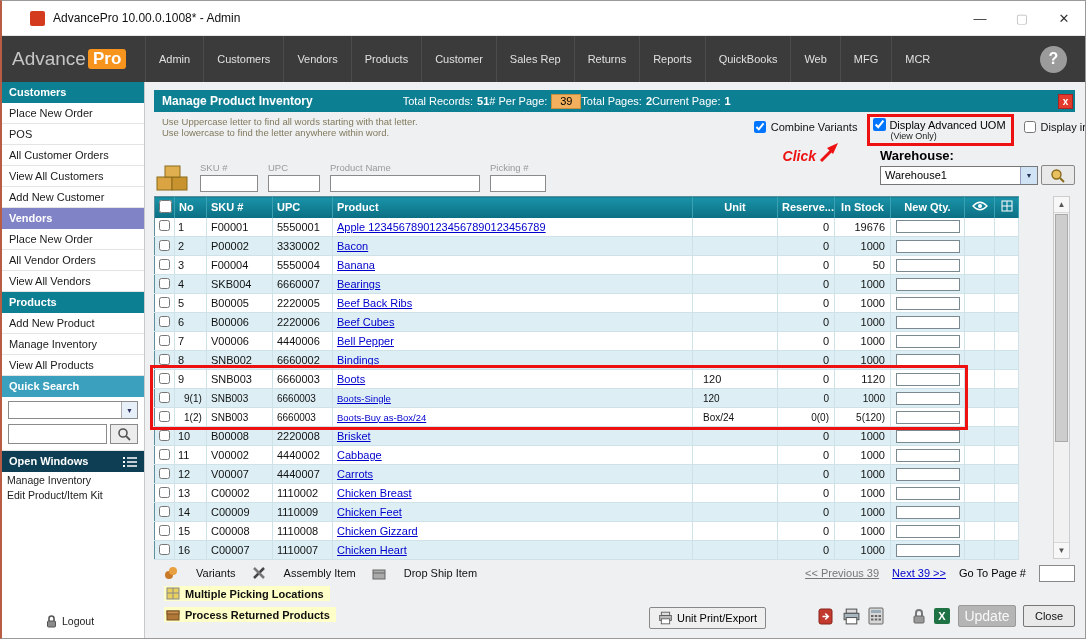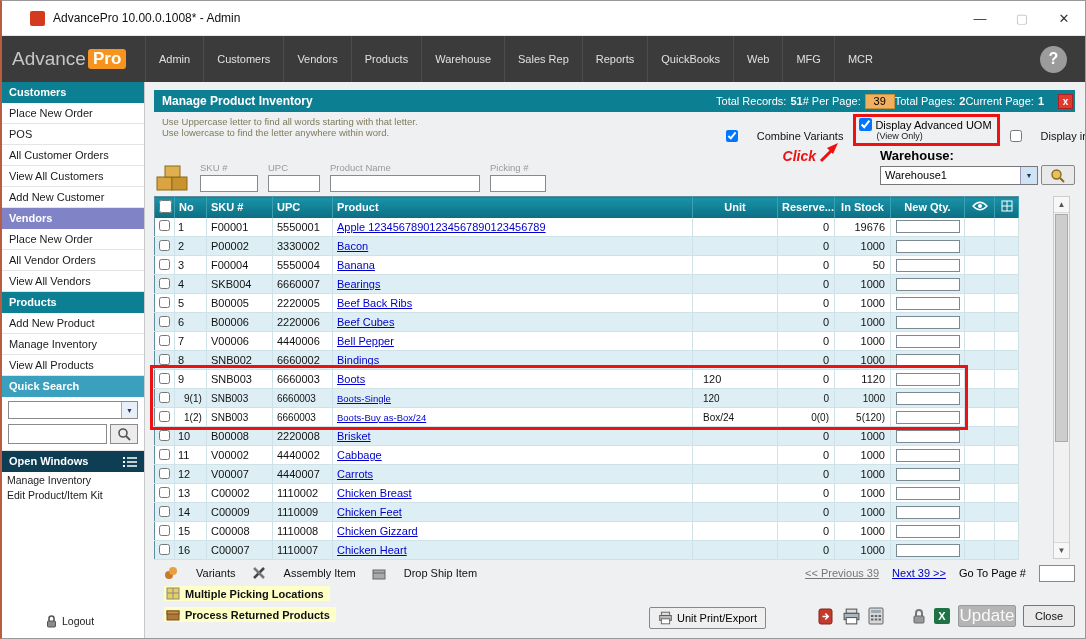--- a/index.html
+++ b/index.html
@@ -39,30 +39,30 @@
   .qs-input { width:99px; height:20px; border:1px solid #8a8a8a; font-size:11px; padding:0 3px; }
   .qs-btn { width:29px; height:20px; background:#ececec; border:1px solid #8a8a8a; display:flex; align-items:center; justify-content:center; cursor:pointer; }
   .ow-item { font-size:10.5px; color:#222; padding:2px 0 1px 5px; cursor:pointer; }
   .sb-spacer { flex:1; }
   .logout { display:flex; align-items:center; gap:5px; padding:8px 0 10px 44px; font-size:10.5px; color:#222; cursor:pointer; }
 
   
   .main { flex:1; background:#eef0f1; position:relative; padding:8px 10px 12px 9px; display:flex; flex-direction:column; overflow:visible; }
   .mp-header { flex:0 0 22px; background:#0d7f93; color:#fff; display:flex; align-items:center; font-size:11px; }
   .mp-title { font-size:12px; font-weight:bold; margin-left:8px; white-space:nowrap; }
-  .mp-stats { flex:1; display:flex; align-items:center; justify-content:flex-end; padding:0 14px 0 90px; }
+  .mp-stats { flex:1; display:flex; align-items:center; justify-content:flex-start; padding:0 14px 0 90px; }
   .stat { display:flex; align-items:center; gap:4px; white-space:nowrap; }
   .stat b { font-weight:bold; }
   .perpage-input { width:30px; height:15px; background:#f2b05e; border:1px solid #c69040; font-size:11px; text-align:center; }
   .red-x { width:15px; height:15px; background:#e23b2e; border:1px solid #a22; color:#fff; font-size:10px; font-weight:bold; display:flex; align-items:center; justify-content:center; margin-right:2px; cursor:pointer; }
 
   .sub-header { position:relative; flex:0 0 36px; margin-top:2px; }
   .hints { font-size:9.5px; color:#82795e; line-height:11px; padding:2px 0 0 8px; }
   .options { position:absolute; top:0; right:-42px; display:flex; align-items:flex-start; gap:10px; }
-  .opt { display:flex; align-items:center; gap:19px; font-size:11px; color:#111; margin-top:16px; white-space:nowrap; }
+  .opt { display:flex; align-items:center; gap:5px; font-size:11px; color:#111; margin-top:7px; white-space:nowrap; }
   .opt input { width:12px; height:12px; }
   .uom-box { border:3px solid #e11; padding:1px 5px 2px 3px; margin-top:0; background:transparent; }
   .uom-inner { display:flex; align-items:center; gap:3px; font-size:11px; white-space:nowrap; }
   .view-only { font-size:9px; color:#222; padding-left:17px; }
   .click-anno { position:absolute; top:58px; right:242px; display:flex; align-items:flex-end; gap:1px; color:#e11; font-weight:bold; font-size:14px; font-style:italic; z-index:6; }
 
   .search-row { position:relative; flex:0 0 40px; display:flex; align-items:flex-end; gap:10px; margin-top:2px; padding-left:2px; }
   .field { display:flex; flex-direction:column; }
   .field label { font-size:9.5px; color:#9a9a9a; margin-bottom:2px; }
   .field input { height:17px; border:1px solid #8a8a8a; font-size:11px; padding:0 3px; background:#fff; }
@@ -108,21 +108,21 @@
   .pg-prev { color:#777;text-decoration:underline; }
   .pg-next { color:#0000cc; text-decoration:underline; cursor:pointer; }
   .pg-input { width:36px; height:17px; border:1px solid #888; background:#fff; }
   .footer2 { flex:0 0 18px; margin-top:3px; padding-left:10px; }
   .footer3 { position:relative; flex:0 0 26px; margin-top:3px; padding-left:10px; }
   .hl { background:#ffffc8; display:inline-flex; align-items:center; gap:5px; padding:1px 6px 1px 2px; font-size:11px; font-weight:bold; color:#111; }
   .unit-print-btn { position:absolute; left:495px; top:0; height:22px; background:#efefef; border:1px solid #888; border-radius:2px; font-size:11px; display:inline-flex; align-items:center; gap:4px; padding:0 8px; cursor:pointer; }
   .footer-icons { position:absolute; right:0; top:-2px; display:flex; align-items:center; gap:7px; }
   .ico-btn { display:flex; align-items:center; justify-content:center; cursor:pointer; }
   .gap18 { width:14px; }
-  .btn-update { width:58px; height:22px; background:#b5b5b5; color:#f8f8f8; border:1px solid #9a9a9a; border-radius:2px; font-size:17px; }
+  .btn-update { width:58px; height:22px; background:#b5b5b5; color:#f8f8f8; border:1px solid #9a9a9a; border-radius:2px; font-size:14px; }
   .btn-close { width:52px; height:22px; background:#e9e9e9; color:#111; border:1px solid #777; border-radius:2px; font-size:11px; cursor:pointer; }
 </style>
 </head>
 <body>
 
 <div class="window">
 
   <div class="titlebar">
     <div class="app-icon"></div>
     <div class="title-text">AdvancePro 10.00.0.1008*  - Admin</div>
@@ -136,22 +136,23 @@
   <div class="nav">
     <div class="logo">
       <span class="logo-advance">Advance</span>
       <span class="logo-pro">Pro</span>
     </div>
     <div class="nav-items">
       <div class="nav-item">Admin</div>
       <div class="nav-item">Customers</div>
       <div class="nav-item">Vendors</div>
       <div class="nav-item">Products</div>
-      <div class="nav-item">Warehouse</div>
+      <div class="nav-item">Customer</div>
       <div class="nav-item">Sales Rep</div>
+      <div class="nav-item">Returns</div>
       <div class="nav-item">Reports</div>
       <div class="nav-item">QuickBooks</div>
       <div class="nav-item">Web</div>
       <div class="nav-item">MFG</div>
       <div class="nav-item">MCR</div>
     </div>
     <div class="help-circle">?</div>
   </div>
 
   <div class="app-body">

